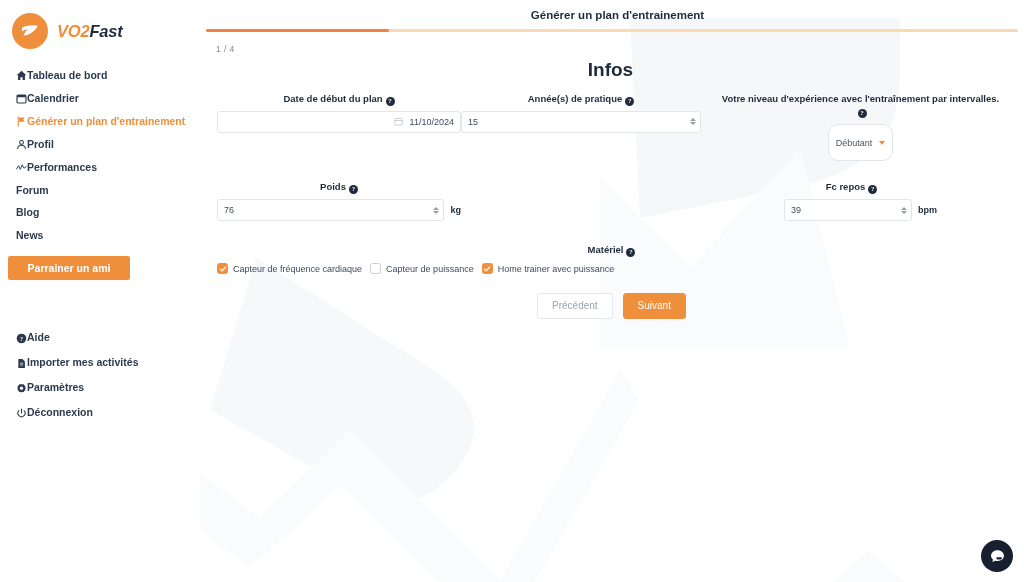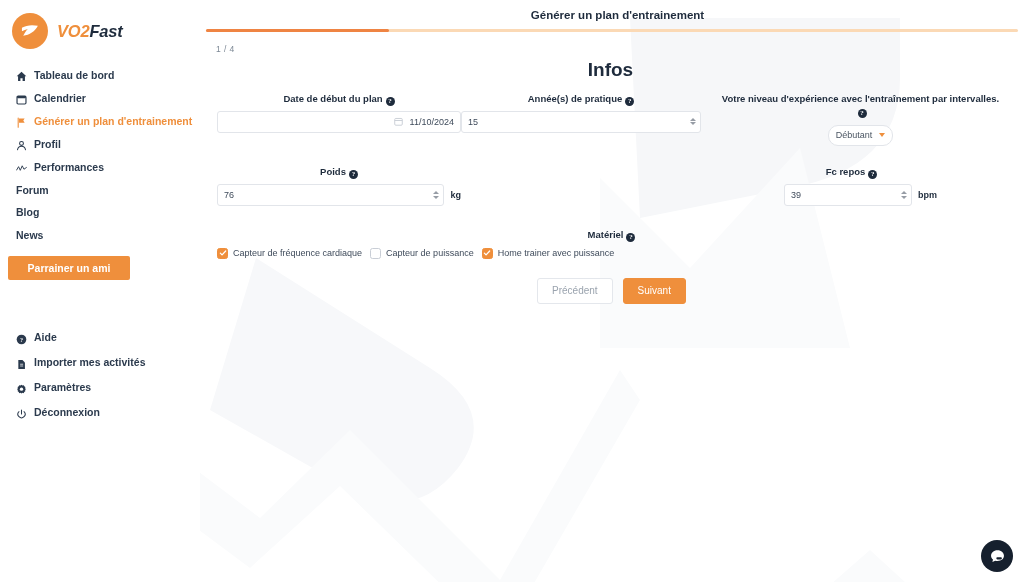--- a/index.html
+++ b/index.html
@@ -64,22 +64,21 @@
     font-style: italic;
     letter-spacing: -0.2px;
     white-space: nowrap;
   }
   .brand-text .vo2 { color: #ef8f3c; }
   .brand-text .fast { color: #1e2b3c; }
 
   .nav-top { margin-top: 12px; }
   .nav-item {
     display: flex;
-    align-items: flex-end;
-    gap: 7px;
+    align-items: center;
     padding: 4px 10px 4px 16px;
     font-size: 10.5px;
     font-weight: bold;
     color: #2b3a4d;
     line-height: 1.42;
     cursor: pointer;
     min-height: 21.5px;
   }
   .nav-item .ico {
     width: 11px; height: 12px;
@@ -234,21 +233,21 @@
     font-size: 9px;
     font-weight: bold;
     color: #1e2b3c;
     margin-left: 6px;
     white-space: nowrap;
     line-height: 22px;
   }
   .ctl-with-unit { display: flex; align-items: center; }
 
   .select-box {
-    height: 21px;
+    height: 37px;
     border: 1px solid #e2e5ea;
     border-radius: 10px;
     background: #ffffff;
     display: inline-flex;
     align-items: center;
     gap: 7px;
     padding: 0 7px;
     font-size: 9px;
     color: #4a5562;
     cursor: pointer;

